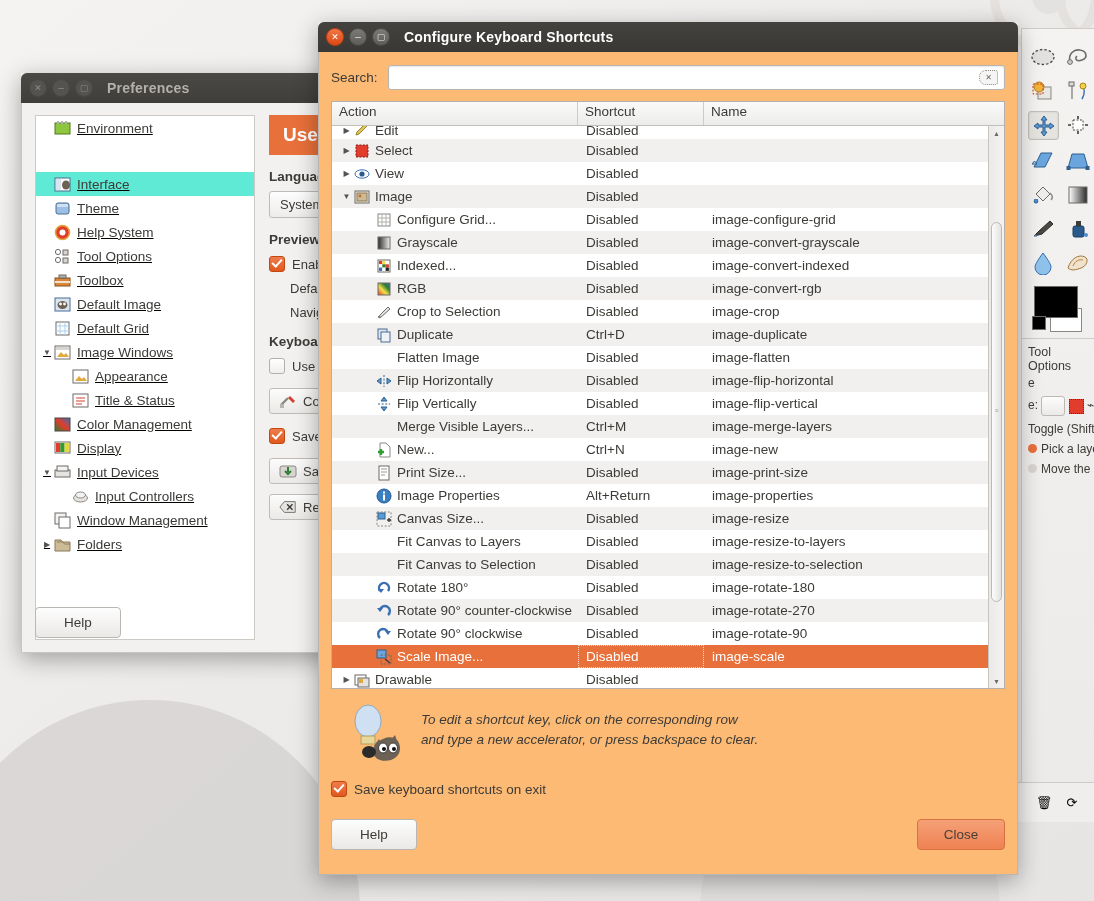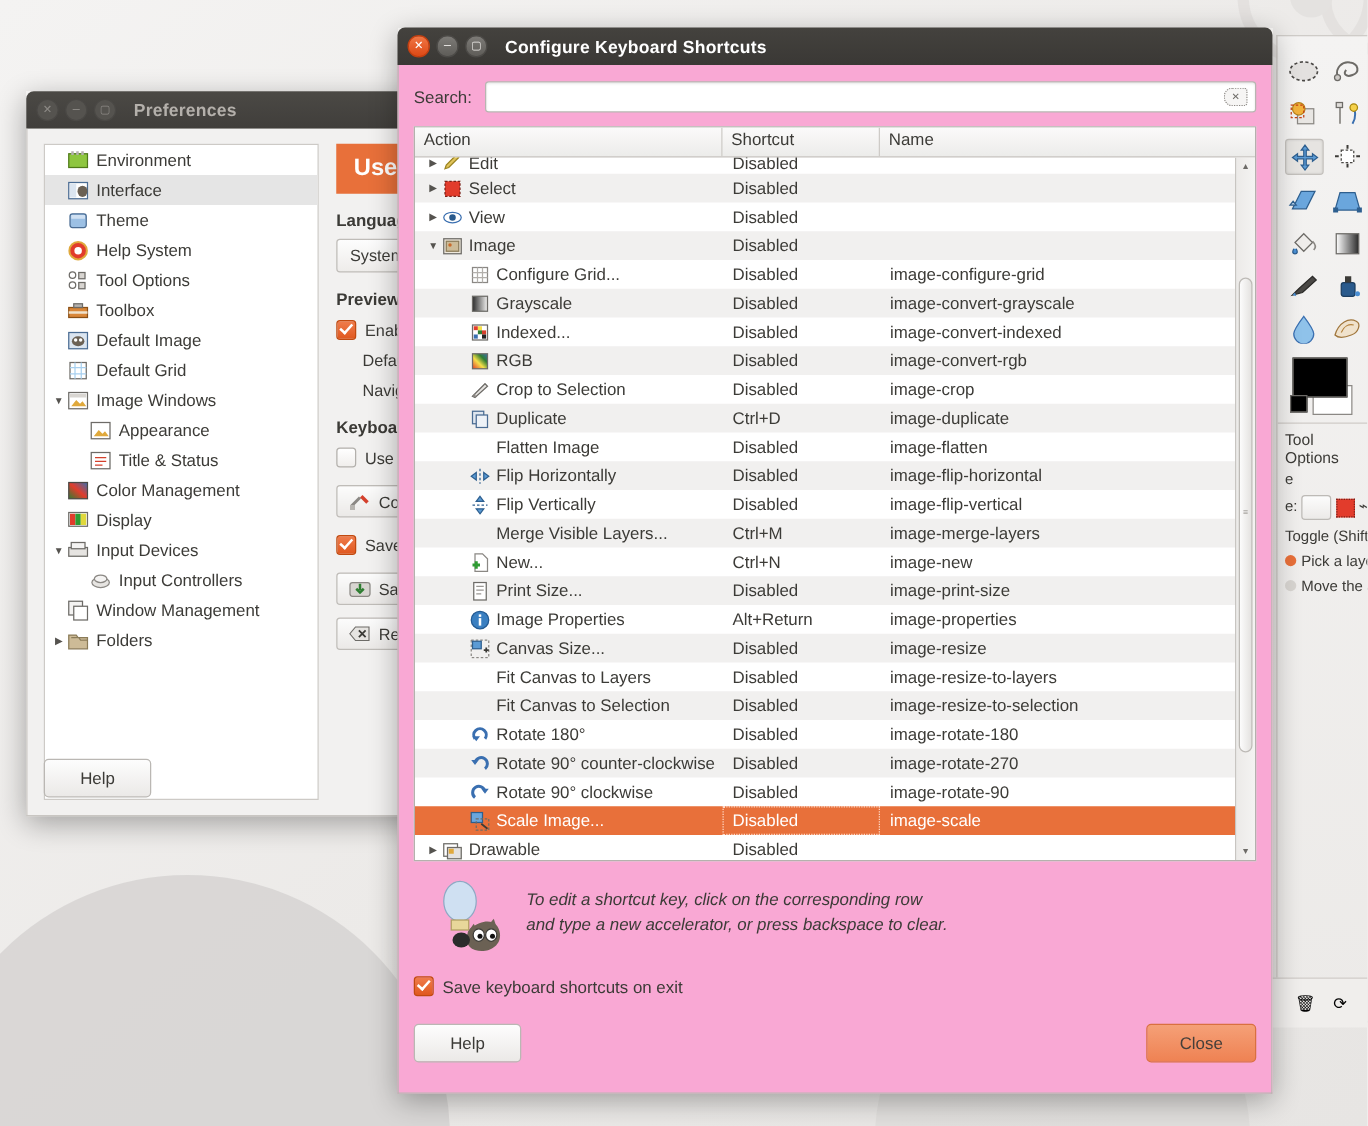--- a/index.html
+++ b/index.html
@@ -28,23 +28,23 @@
         font-size:9px;line-height:1;font-family:"DejaVu Sans",sans-serif;}
   .active .cbtn.close{background:linear-gradient(#f07746,#dd4814);color:#fff;border:1px solid #c43f10;}
   .active .cbtn.min,.active .cbtn.max{background:linear-gradient(#7d7b77,#5e5c58);color:#e8e6e3;border:1px solid #4c4a47;}
   .inactive .cbtn{background:#55534f;color:#8d8a86;border:1px solid #4a4845;}
 
   
   #prefs{left:21px;top:73px;width:945px;height:580px;}
   #prefs .body{background:#f2f1f0;border:1px solid #c9c6c2;border-top:none;height:550px;
                box-sizing:border-box;display:flex;overflow:hidden;position:relative;}
   #prefs-tree{width:220px;margin:12px 0 12px 13px;background:#fff;border:1px solid #cdcac6;
-              overflow:hidden;box-sizing:border-box;}
+              overflow:hidden;box-sizing:border-box;text-decoration:underline;}
   .tree-row{height:24px;display:flex;align-items:center;padding-left:4px;color:#3c3b37;white-space:nowrap;}
-  .tree-row.sel{background:#e5e5e5;}
+  .tree-row.sel{background:#5eead4;margin-top:32px;}
   .tw{width:14px;text-align:center;font-size:8px;color:#55534f;flex:0 0 14px;}
   .tico{width:17px;height:17px;margin-right:6px;flex:0 0 17px;border-radius:2px;
         display:inline-block;position:relative;}
   .tlabel{font-size:13.5px;}
   #prefs-right{flex:1;position:relative;padding:12px 0 0 14px;overflow:hidden;}
   .pr-banner{background:#e8703a;color:#fff;font-weight:bold;font-size:19px;padding:9px 14px;
              width:760px;box-sizing:border-box;}
   .pr-h{font-weight:bold;color:#3c3b37;margin:14px 0 7px;font-size:13.5px;}
   .pr-combo{border:1px solid #bfbcb8;border-radius:3px;background:linear-gradient(#fdfdfd,#eeecea);
             padding:5px 10px;width:230px;box-sizing:border-box;color:#3c3b37;}
@@ -53,21 +53,21 @@
          background:linear-gradient(#fff,#f0eeec);flex:0 0 14px;position:relative;}
   .ckbox.on{background:linear-gradient(#ef7c4c,#e0581f);border-color:#c1490f;}
   .ckbox.on::after{content:"";position:absolute;left:4px;top:0px;width:4px;height:8px;
                    border:solid #fff;border-width:0 2px 2px 0;transform:rotate(42deg);}
   .pr-btn{border:1px solid #bfbcb8;border-radius:3px;background:linear-gradient(#fcfcfc,#ebe9e7);
           padding:4px 9px;display:inline-flex;align-items:center;gap:6px;color:#3c3b37;margin:5px 0;}
   .mini{width:18px;height:16px;display:inline-block;}
 
   
   #shortcuts{left:318px;top:22px;width:700px;height:853px;}
-  #shortcuts .body{background:#f9a8d4;border:1px solid #b9b6b2;border-top:none;
+  #shortcuts .body{background:#fdba74;border:1px solid #b9b6b2;border-top:none;
                    height:823px;box-sizing:border-box;padding:0;position:relative;}
   .search-bar{display:flex;align-items:center;padding:13px 12px 11px;}
   .search-lbl{color:#3c3b37;margin-right:10px;font-size:13.5px;}
   .search-field{flex:1;height:25px;background:#fff;border:1px solid #b8b5b1;border-radius:3px;
                 display:flex;align-items:center;padding:0 6px;box-sizing:border-box;
                 box-shadow:inset 0 1px 2px rgba(0,0,0,.10);}
   .search-input{flex:1;border:none;outline:none;background:transparent;font-size:13px;
                 color:#3c3b37;font-family:"Liberation Sans",sans-serif;}
   .clr-ico{width:17px;height:13px;border:1px dotted #8b8884;border-radius:7px 3px 3px 7px;
            display:flex;align-items:center;justify-content:center;font-size:8px;color:#6d6b67;

